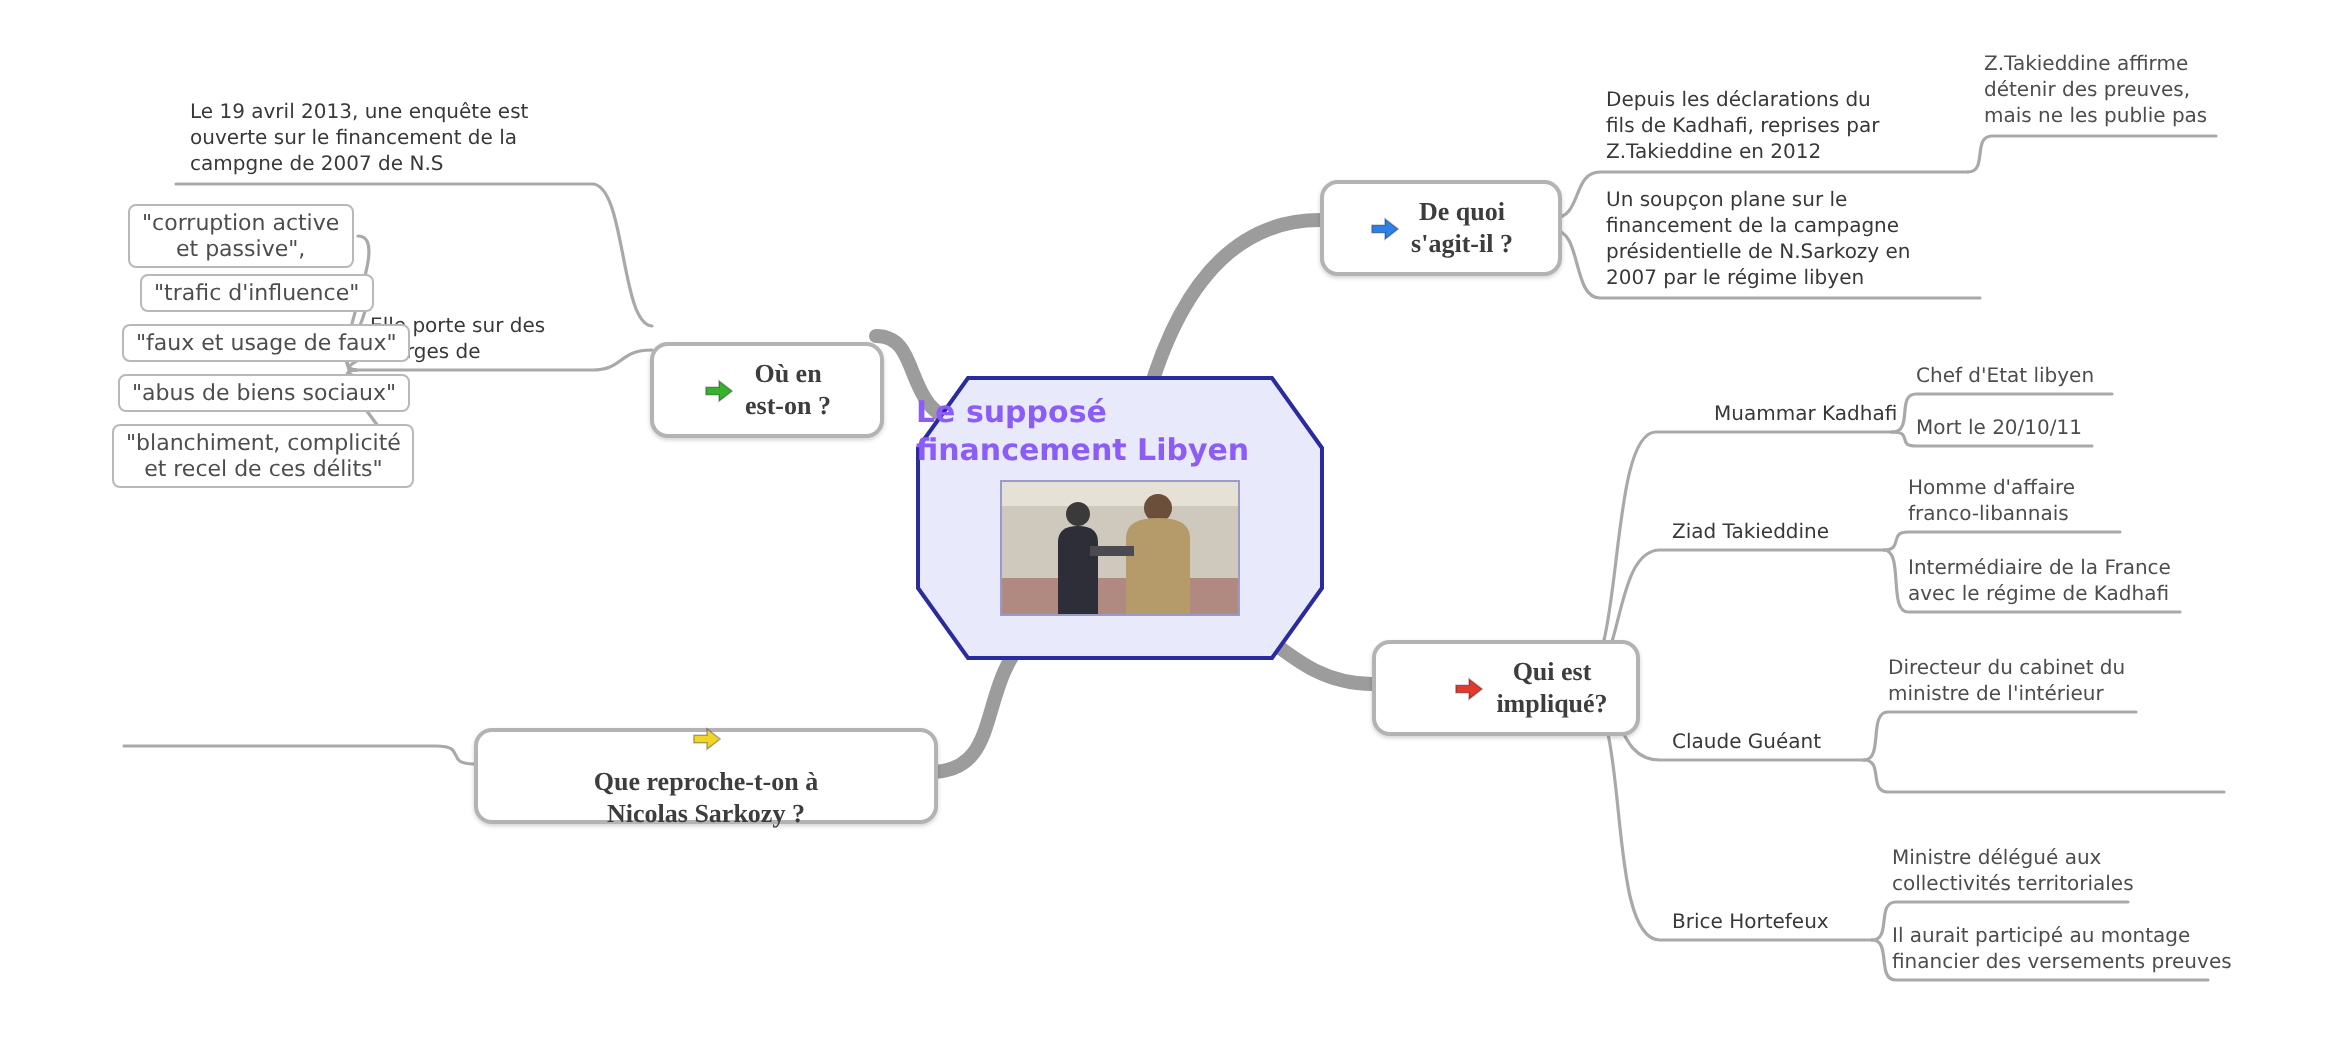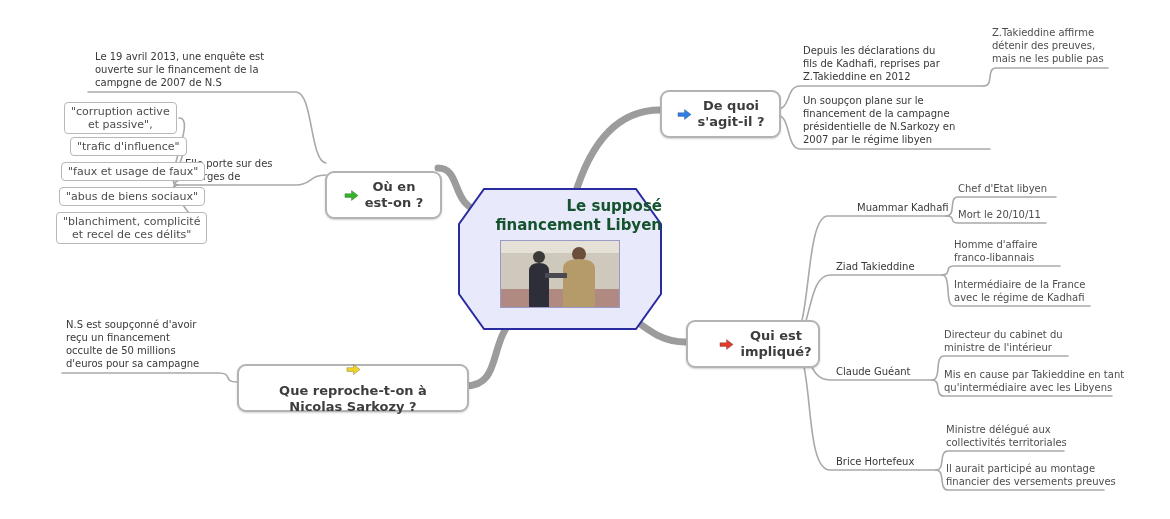--- a/index.html
+++ b/index.html
@@ -19,28 +19,28 @@
   .charge-box{
     position:absolute;font-size:11px;line-height:13px;color:#4d4d4d;
     border:1px solid #b8b8b8;border-radius:4px;background:#fff;
     padding:2px 6px;text-align:center;white-space:pre;
   }
   .main-topic{
     position:absolute;display:flex;align-items:center;justify-content:center;gap:6px;
     background:#ffffff;border:2px solid #b3b3b3;border-radius:9px;
     box-shadow:0 1px 2px rgba(0,0,0,0.18);
     font-weight:bold;font-size:13px;line-height:16px;color:#3d3d3d;
-    text-align:center;white-space:pre;
+    text-align:center;white-space:pre;font-family:Liberation Serif, serif;
   }
   .topic-icon{width:15px;height:15px;flex:0 0 auto;}
   .center-node{position:absolute;left:458px;top:188px;width:204px;height:142px;}
   .center-shape{position:absolute;left:0;top:0;width:100%;height:100%;}
   .center-title{
-    position:absolute;left:0;top:9px;width:100%;text-align:right;
-    font-weight:bold;font-size:15px;line-height:19px;color:#14532d;white-space:pre;
+    position:absolute;left:0;top:9px;width:100%;text-align:left;
+    font-weight:bold;font-size:15px;line-height:19px;color:#8b5cf6;white-space:pre;
   }
   .center-photo{
     position:absolute;left:50%;top:52px;transform:translateX(-50%);
     width:118px;height:66px;border:1px solid #9a9ac8;background:#cfc8bd;
   }
   .center-photo svg{display:block;width:100%;height:100%;}
 </style>
 </head>
 <body>
 
@@ -150,40 +150,34 @@
 fils de Kadhafi, reprises par
 Z.Takieddine en 2012</div>
   <div class="leaf" style="left:992px;top:26px;">Z.Takieddine affirme
 détenir des preuves,
 mais ne les publie pas</div>
   <div class="leaf bold" style="left:803px;top:94px;">Un soupçon plane sur le
 financement de la campagne
 présidentielle de N.Sarkozy en
 2007 par le régime libyen</div>
 
-  <div class="leaf bold" style="left:66px;top:318px;">N.S est soupçonné d'avoir
-reçu un financement
-occulte de 50 millions
-d'euros pour sa campagne</div>
 
   <div class="leaf bold" style="left:833px;top:201px;margin-left:24px;">Muammar Kadhafi</div>
   <div class="leaf" style="left:958px;top:182px;">Chef d'Etat libyen</div>
   <div class="leaf" style="left:958px;top:208px;">Mort le 20/10/11</div>
 
   <div class="leaf bold" style="left:836px;top:260px;">Ziad Takieddine</div>
   <div class="leaf" style="left:954px;top:238px;">Homme d'affaire
 franco-libannais</div>
   <div class="leaf" style="left:954px;top:278px;">Intermédiaire de la France
 avec le régime de Kadhafi</div>
 
   <div class="leaf bold" style="left:836px;top:365px;">Claude Guéant</div>
   <div class="leaf" style="left:944px;top:328px;">Directeur du cabinet du
 ministre de l'intérieur</div>
-  <div class="leaf" style="left:944px;top:368px;">Mis en cause par Takieddine en tant
-qu'intermédiaire avec les Libyens</div>
 
   <div class="leaf bold" style="left:836px;top:455px;">Brice Hortefeux</div>
   <div class="leaf" style="left:946px;top:423px;">Ministre délégué aux
 collectivités territoriales</div>
   <div class="leaf" style="left:946px;top:462px;">Il aurait participé au montage
 financier des versements preuves</div>
 
 </div>
 
 </body></html>

